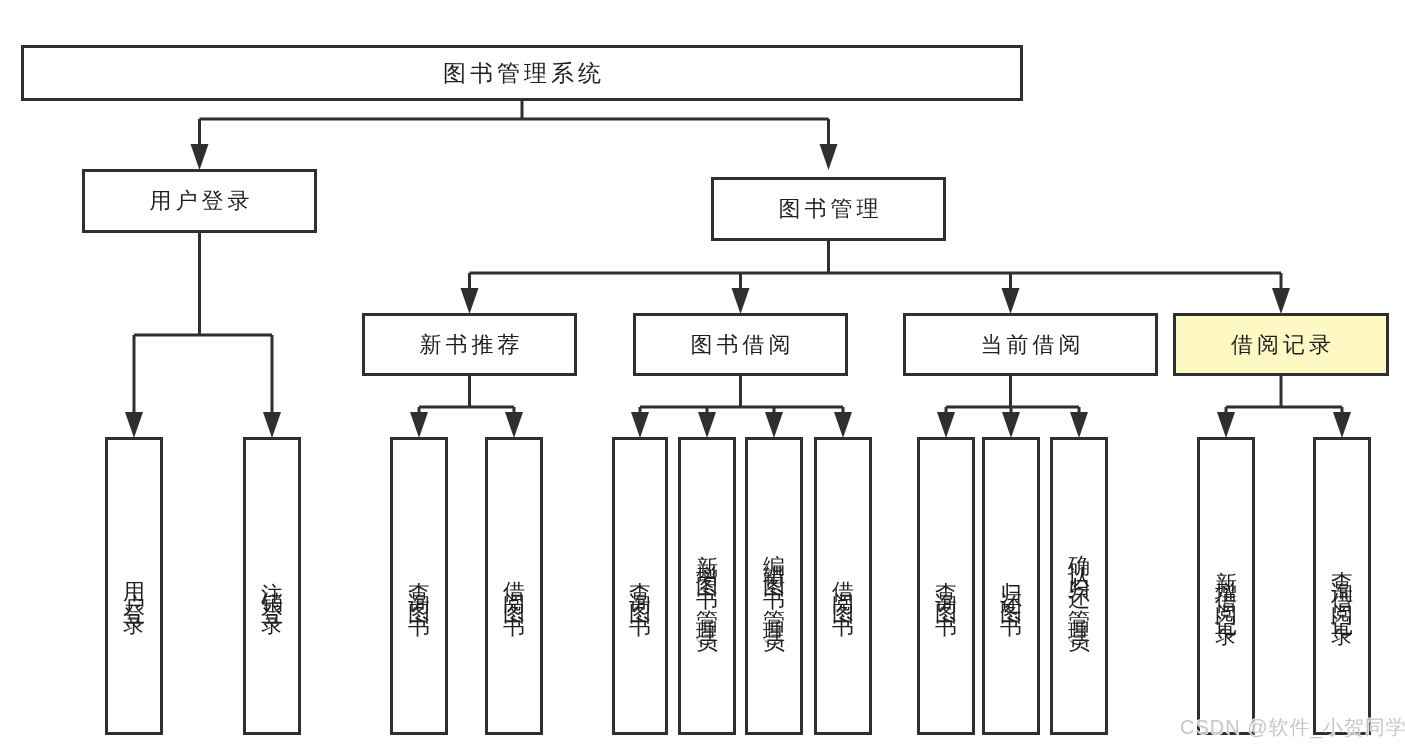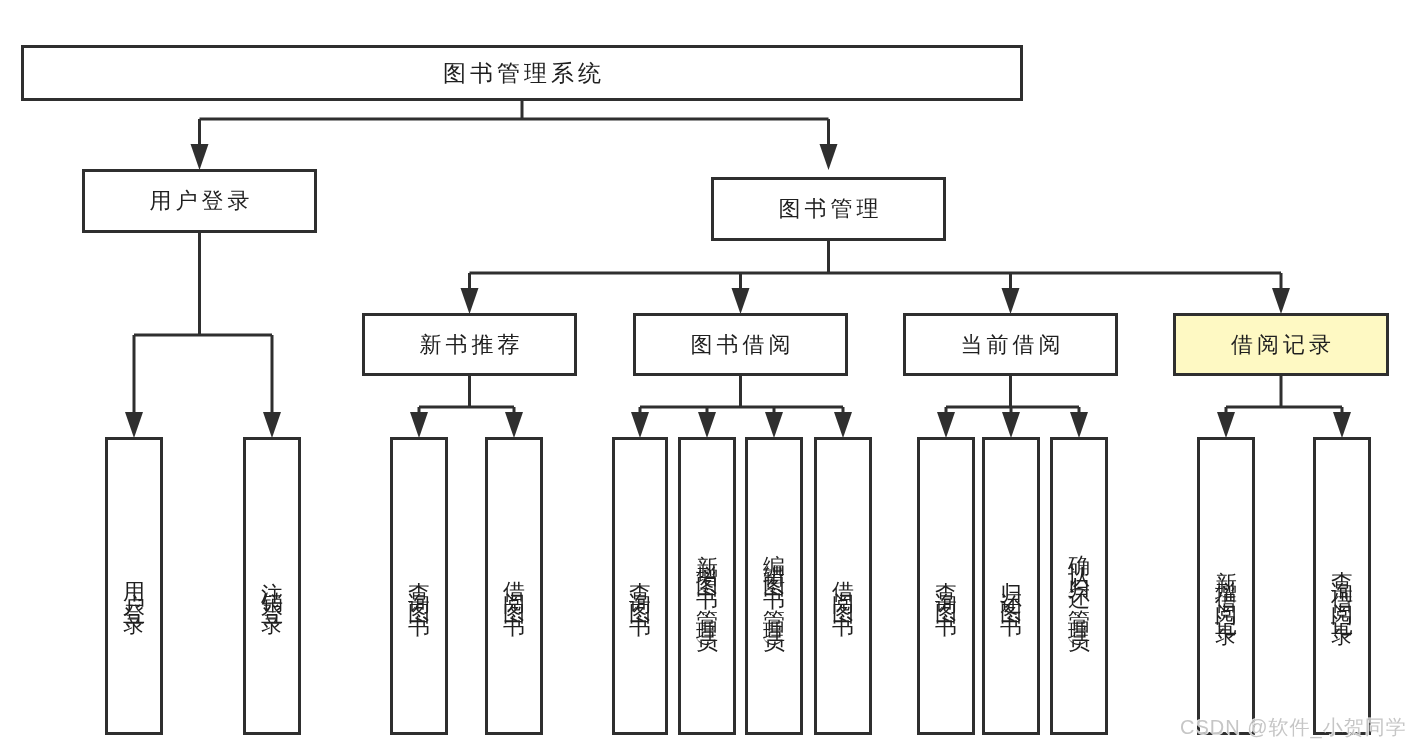--- a/index.html
+++ b/index.html
@@ -131,21 +131,21 @@
       </div>
       <div class="node" style="left: 711px; top: 169px; width: 235px; height: 64px; border: 3px solid rgb(47, 47, 47); background: rgb(255, 255, 255); color: rgb(31, 31, 31); margin-top: 8px;">
         <span class="node-label">图书管理</span>
       </div>
       <div class="node" style="left: 362px; top: 313px; width: 215px; height: 63px; border: 3px solid rgb(47, 47, 47); background: rgb(255, 255, 255); color: rgb(31, 31, 31);">
         <span class="node-label">新书推荐</span>
       </div>
       <div class="node" style="left: 633px; top: 313px; width: 215px; height: 63px; border: 3px solid rgb(47, 47, 47); background: rgb(255, 255, 255); color: rgb(31, 31, 31);">
         <span class="node-label">图书借阅</span>
       </div>
-      <div class="node" style="left: 903px; top: 313px; width: 215px; height: 63px; border: 3px solid rgb(47, 47, 47); background: rgb(255, 255, 255); color: rgb(31, 31, 31); text-align: right;">
+      <div class="node" style="left: 903px; top: 313px; width: 255px; height: 63px; border: 3px solid rgb(47, 47, 47); background: rgb(255, 255, 255); color: rgb(31, 31, 31); text-align: right;">
         <span class="node-label">当前借阅</span>
       </div>
       <div class="node" style="left: 1173px; top: 313px; width: 216px; height: 63px; border: 3px solid rgb(47, 47, 47); background: #fef9c3; color: rgb(31, 31, 31);">
         <span class="node-label">借阅记录</span>
       </div>
       <div class="node vertical" style="left: 105px; top: 437px; width: 58px; height: 298px; border: 3px solid rgb(47, 47, 47); background: rgb(255, 255, 255); color: rgb(31, 31, 31);">
         <span class="node-label">用户登录</span>
       </div>
       <div class="node vertical" style="left: 243px; top: 437px; width: 58px; height: 298px; border: 3px solid rgb(47, 47, 47); background: rgb(255, 255, 255); color: rgb(31, 31, 31);">
         <span class="node-label">注销登录</span>

